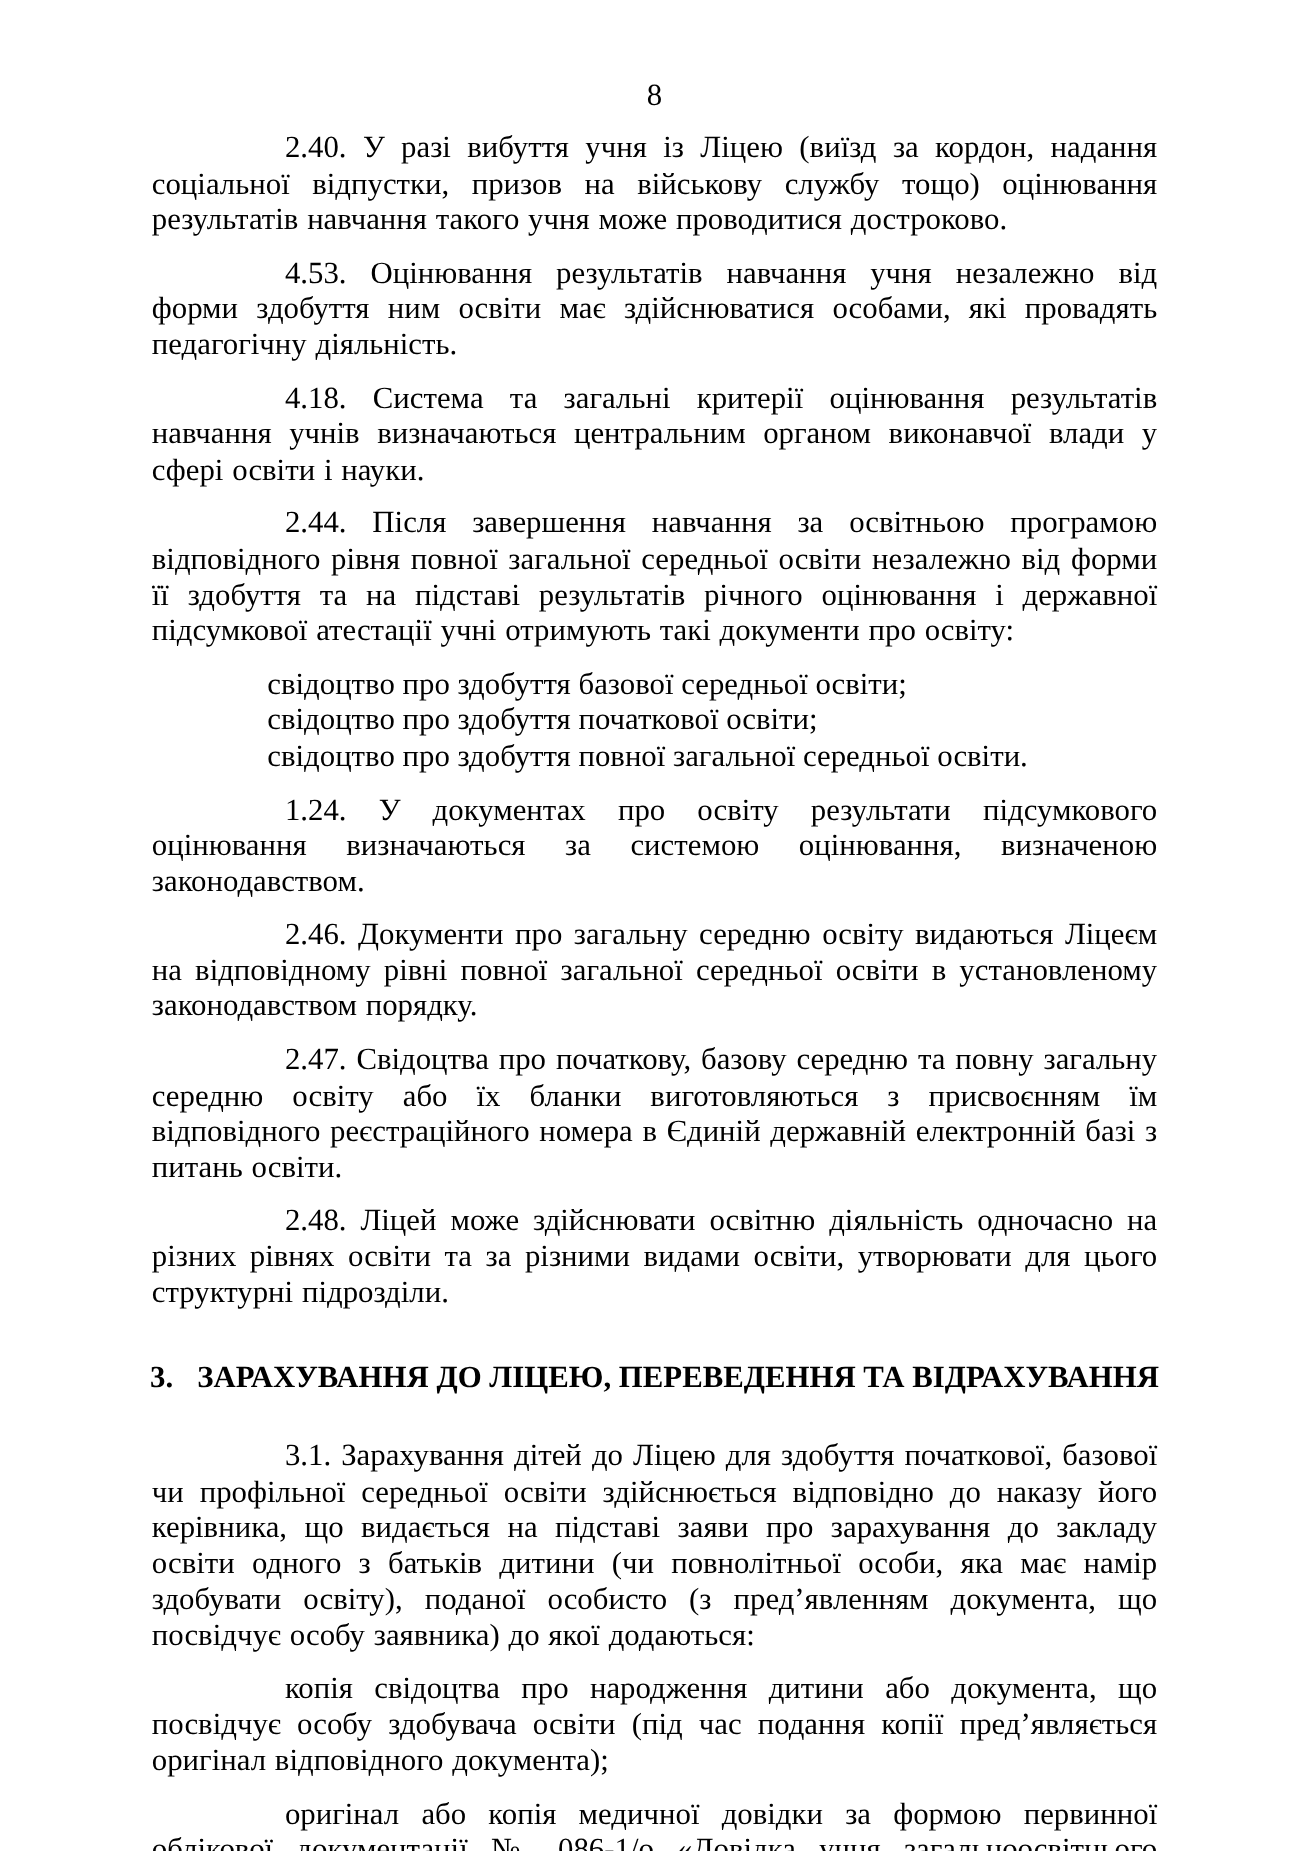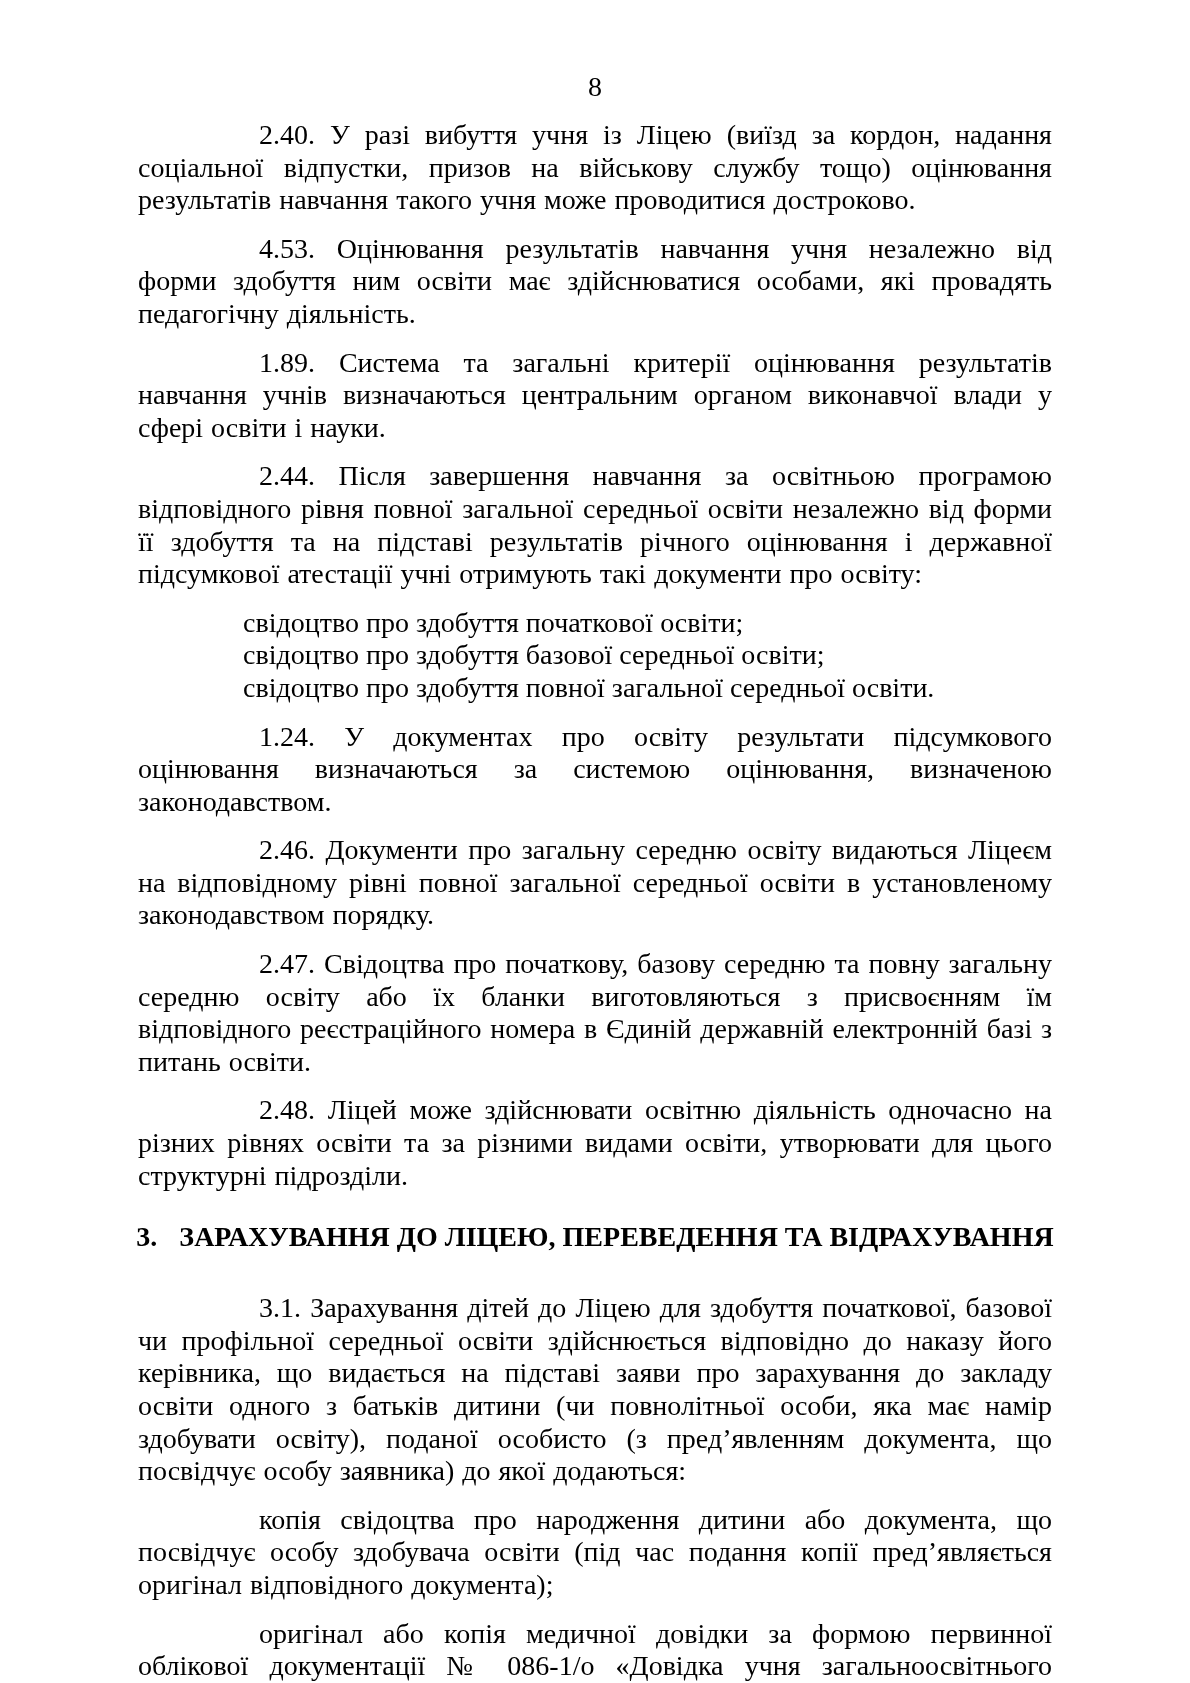--- a/index.html
+++ b/index.html
@@ -37,21 +37,21 @@
   }
   p.line-item {
     margin: 0;
     text-indent: 121px;
     text-align: left;
   }
   p.continues {
     text-align-last: justify;
   }
   h2.section {
-    margin: 28px 0 38px 0;
+    margin: 44px 0 38px 0;
     font-size: 28px;
     line-height: 34px;
     font-weight: bold;
     text-align: center;
     white-space: nowrap;
   }
   h2.section .sec-num {
     margin-right: 22px;
   }
 </style>
@@ -59,25 +59,25 @@
 <body>
 
 <div class="page">
 
   <div class="pagenum">8</div>
 
   <div class="content">
 
     <p class="para">2.40. У разі вибуття учня із Ліцею (виїзд за кордон, надання соціальної відпустки, призов на військову службу тощо) оцінювання результатів навчання такого учня може проводитися достроково.</p>
     <p class="para">4.53. Оцінювання результатів навчання учня незалежно від форми здобуття ним освіти має здійснюватися особами, які провадять педагогічну діяльність.</p>
-    <p class="para">1.89. Система та загальні критерії оцінювання результатів навчання учнів визначаються центральним органом виконавчої влади у сфері освіти і науки.</p>
+    <p class="para">4.18. Система та загальні критерії оцінювання результатів навчання учнів визначаються центральним органом виконавчої влади у сфері освіти і науки.</p>
     <p class="para">2.44. Після завершення навчання за освітньою програмою відповідного рівня повної загальної середньої освіти незалежно від форми її здобуття та на підставі результатів річного оцінювання і державної підсумкової атестації учні отримують такі документи про освіту:</p>
 
+    <p class="line-item">свідоцтво про здобуття базової середньої освіти;</p>
     <p class="line-item">свідоцтво про здобуття початкової освіти;</p>
-    <p class="line-item">свідоцтво про здобуття базової середньої освіти;</p>
     <p class="line-item">свідоцтво про здобуття повної загальної середньої освіти.</p>
 
     <p class="para">1.24. У документах про освіту результати підсумкового оцінювання визначаються за системою оцінювання, визначеною законодавством.</p>
     <p class="para">2.46. Документи про загальну середню освіту видаються Ліцеєм на відповідному рівні повної загальної середньої освіти в установленому законодавством порядку.</p>
     <p class="para">2.47. Свідоцтва про початкову, базову середню та повну загальну середню освіту або їх бланки виготовляються з присвоєнням їм відповідного реєстраційного номера в Єдиній державній електронній базі з питань освіти.</p>
     <p class="para">2.48. Ліцей може здійснювати освітню діяльність одночасно на різних рівнях освіти та за різними видами освіти, утворювати для цього структурні підрозділи.</p>
 
     <h2 class="section">
       <span class="sec-num">3.</span><span>ЗАРАХУВАННЯ ДО ЛІЦЕЮ, ПЕРЕВЕДЕННЯ ТА ВІДРАХУВАННЯ</span>
     </h2>

